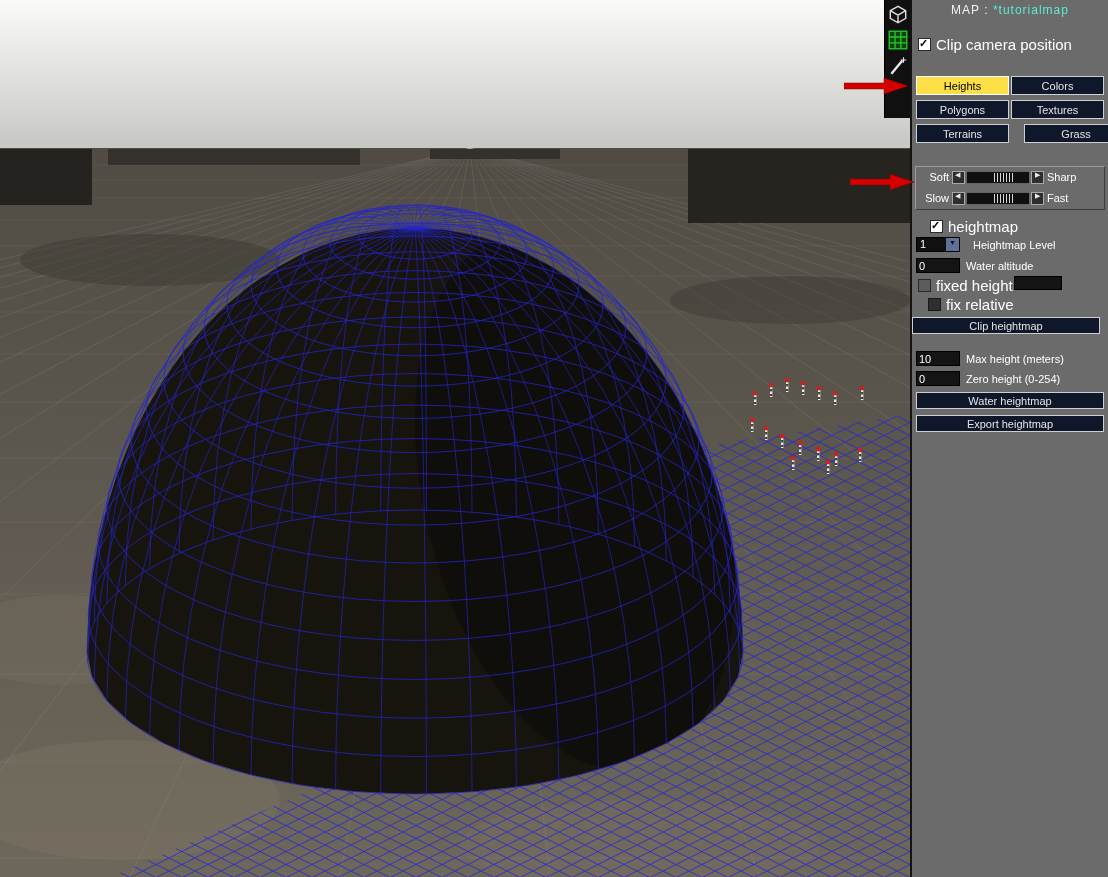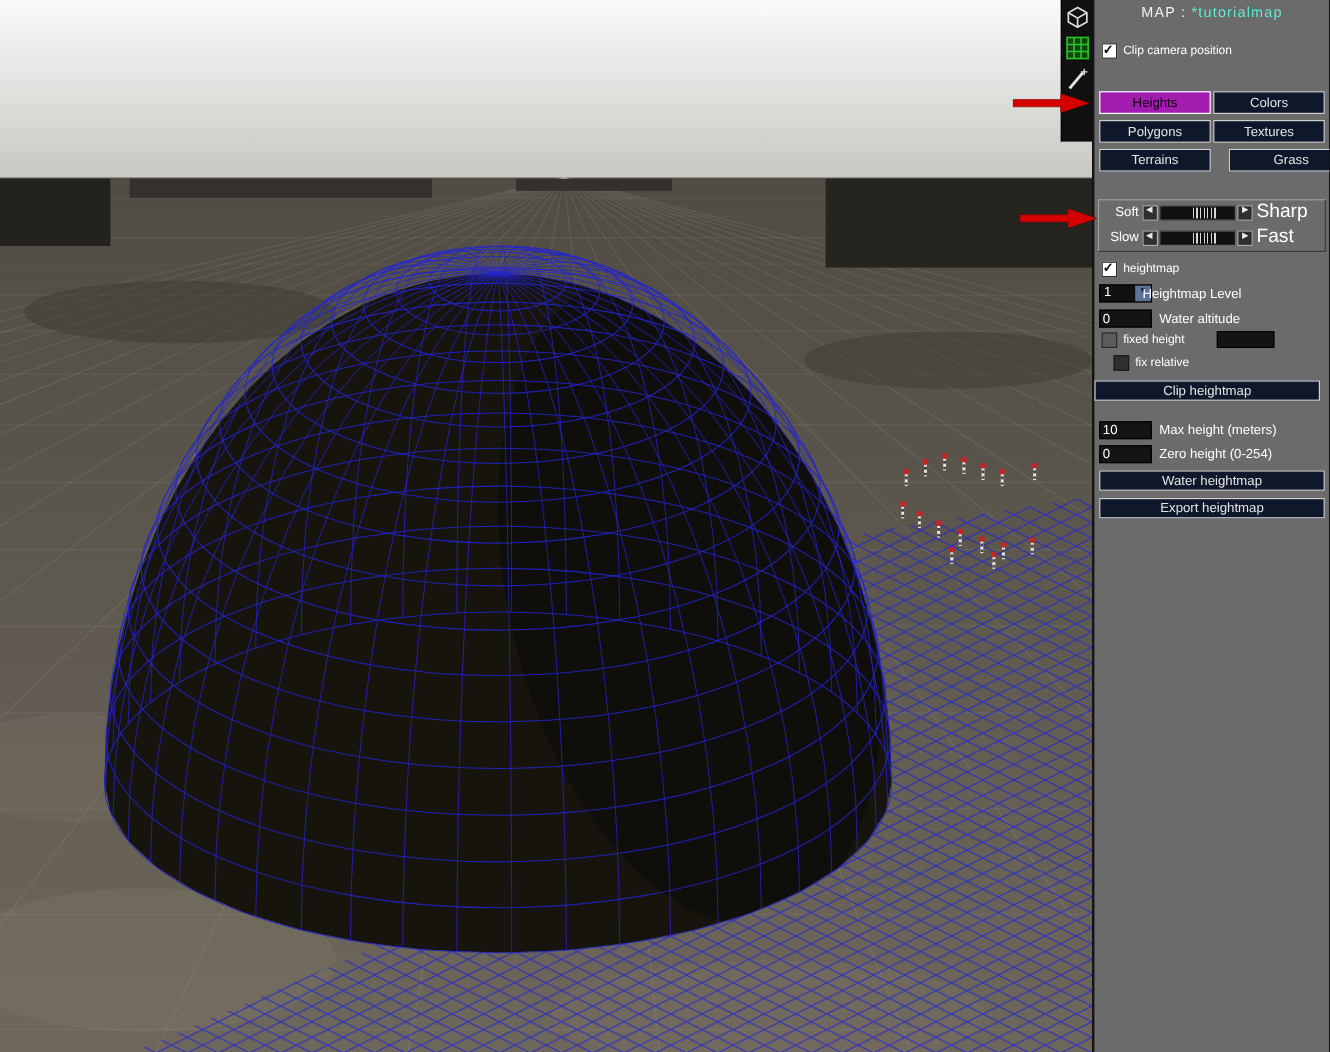--- a/index.html
+++ b/index.html
@@ -12,36 +12,36 @@
              background:#101010;border-left:1px solid #000;z-index:3;}
   .ticon{width:22px;height:24px;margin:2px auto 0;display:block;cursor:pointer;}
   
   .red-arrow{position:absolute;width:66px;height:16px;z-index:5;}
   
   .panel{position:absolute;left:910px;top:0;width:198px;height:877px;
          background:#6b6b6b;border-left:2px solid #141414;box-sizing:border-box;z-index:4;}
   .p-title{position:absolute;top:3px;left:0;width:100%;text-align:center;
            color:#f2f2f2;font-size:12px;letter-spacing:1px;}
   .p-title .mapname{color:#5eead4;}
-  .cbrow{position:absolute;color:#fff;font-size:10px;display:flex;align-items:center;cursor:pointer;}
+  .cbrow{position:absolute;color:#fff;font-size:15px;display:flex;align-items:center;cursor:pointer;}
   .cb{display:inline-block;width:11px;height:11px;background:#fff;border:1px solid #2a2a2a;
       position:relative;margin-right:5px;flex:none;}
   .cb.checked::after{content:"\2713";position:absolute;left:0;top:-2px;font-size:11px;
       font-weight:bold;color:#000;}
   .cb.dark{background:#5c5c5c;}
   .cb.darker{background:#2f2f2f;border-color:#1a1a1a;}
   .pbtn{position:absolute;background:#0f172a;border:1px solid #cfcfcf;color:#e4e4e4;
         font-size:11px;font-family:inherit;height:19px;padding:0;cursor:pointer;}
-  .pbtn.active{background:#a21caf;color:#000;border-color:#fff;}
+  .pbtn.active{background:#fde047;color:#000;border-color:#fff;}
   .pbtn.wide{height:17px;}
   .sbox{position:absolute;left:3px;top:166px;width:190px;height:44px;box-sizing:border-box;
         border:1px solid #9c9c9c;border-right-color:#3c3c3c;border-bottom-color:#3c3c3c;padding-left:32px;}
   .srow{position:absolute;left:3px;height:14px;display:flex;align-items:center;}
   .srow .lab1{color:#fff;font-size:11px;width:30px;text-align:right;margin-right:3px;}
-  .srow .lab2{color:#fff;font-size:16px;margin-left:3px;}
+  .srow .lab2{color:#fff;font-size:11px;margin-left:3px;}
   .sarrow{width:13px;height:13px;background:#2e2e2e;border:1px solid #a8a8a8;color:#e8e8e8;
           box-sizing:border-box;position:relative;cursor:pointer;flex:none;}
   .sarrow.left::after{content:"\25C0";position:absolute;left:2px;top:-1px;font-size:7px;}
   .sarrow.right::after{content:"\25B6";position:absolute;left:3px;top:-1px;font-size:7px;}
   .strack{width:64px;height:13px;background:#101010;border:1px solid #666;margin:0 1px;
           position:relative;box-sizing:border-box;cursor:pointer;flex:none;}
   .sticks{position:absolute;left:44%;top:1px;bottom:1px;width:32%;
           background:repeating-linear-gradient(90deg,#d8d8d8 0 1px,transparent 1px 3px);}
   .tin{position:absolute;height:15px;background:#141414;border:1px solid #000;color:#fff;
        font-size:11px;font-family:inherit;padding:0 2px;box-sizing:border-box;}
@@ -369,30 +369,30 @@
         <span class="lab1">Slow</span>
         <span class="sarrow left"></span>
         <span class="strack">
             <span class="sticks"></span>
           </span>
         <span class="sarrow right"></span>
         <span class="lab2">Fast</span>
       </div>
     </div>
 
-    <div class="cbrow" style="left:6px;top:218px">
+    <div class="cbrow" style="left:18px;top:218px">
       <span class="cb checked"></span>
       <span>heightmap</span>
     </div>
 
     <div class="dd">
       <span>1</span>
       <span class="arrow"></span>
     </div>
-    <span class="flabel" style="left:40px;top:239px">Heightmap Level</span>
+    <span class="flabel" style="left:61px;top:239px">Heightmap Level</span>
 
     <input class="tin" style="left: 4px; top: 258px; width: 44px;" value="0">
     <span class="flabel" style="left:54px;top:260px">Water altitude</span>
 
     <div class="cbrow" style="left:6px;top:277px">
       <span class="cb dark"></span>
       <span>fixed height</span>
     </div>
     <input class="tin" style="left: 102px; top: 276px; width: 48px; height: 14px;" value="">
 

